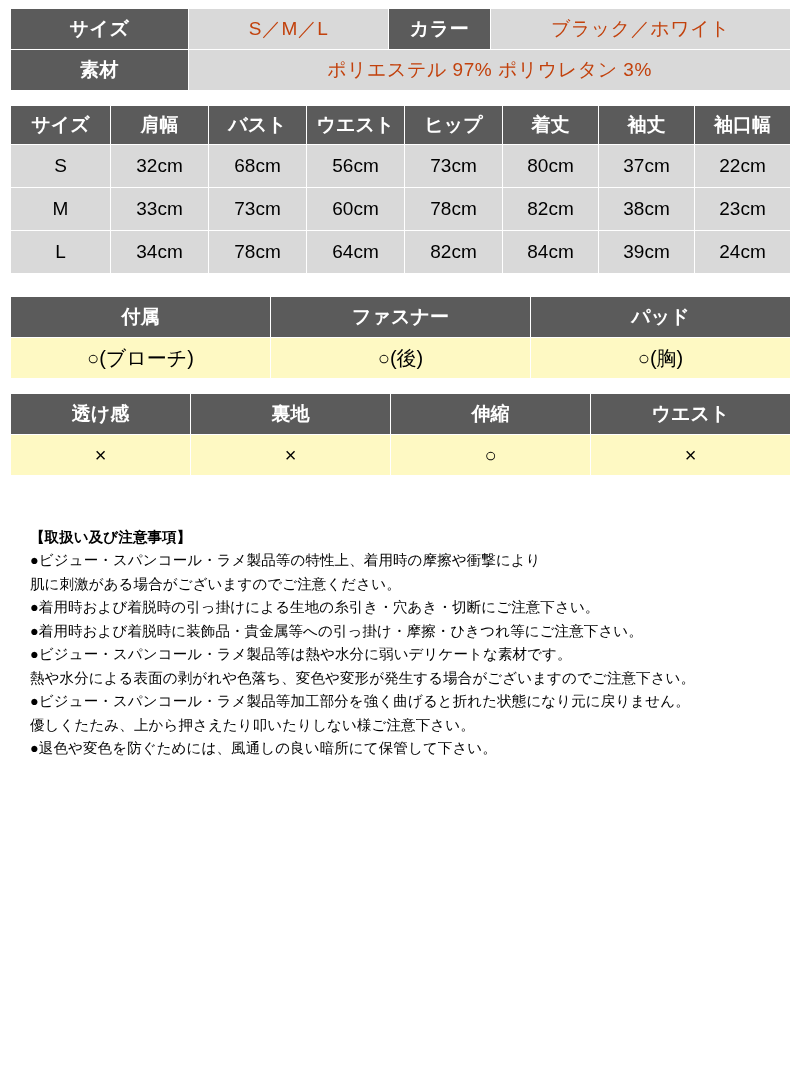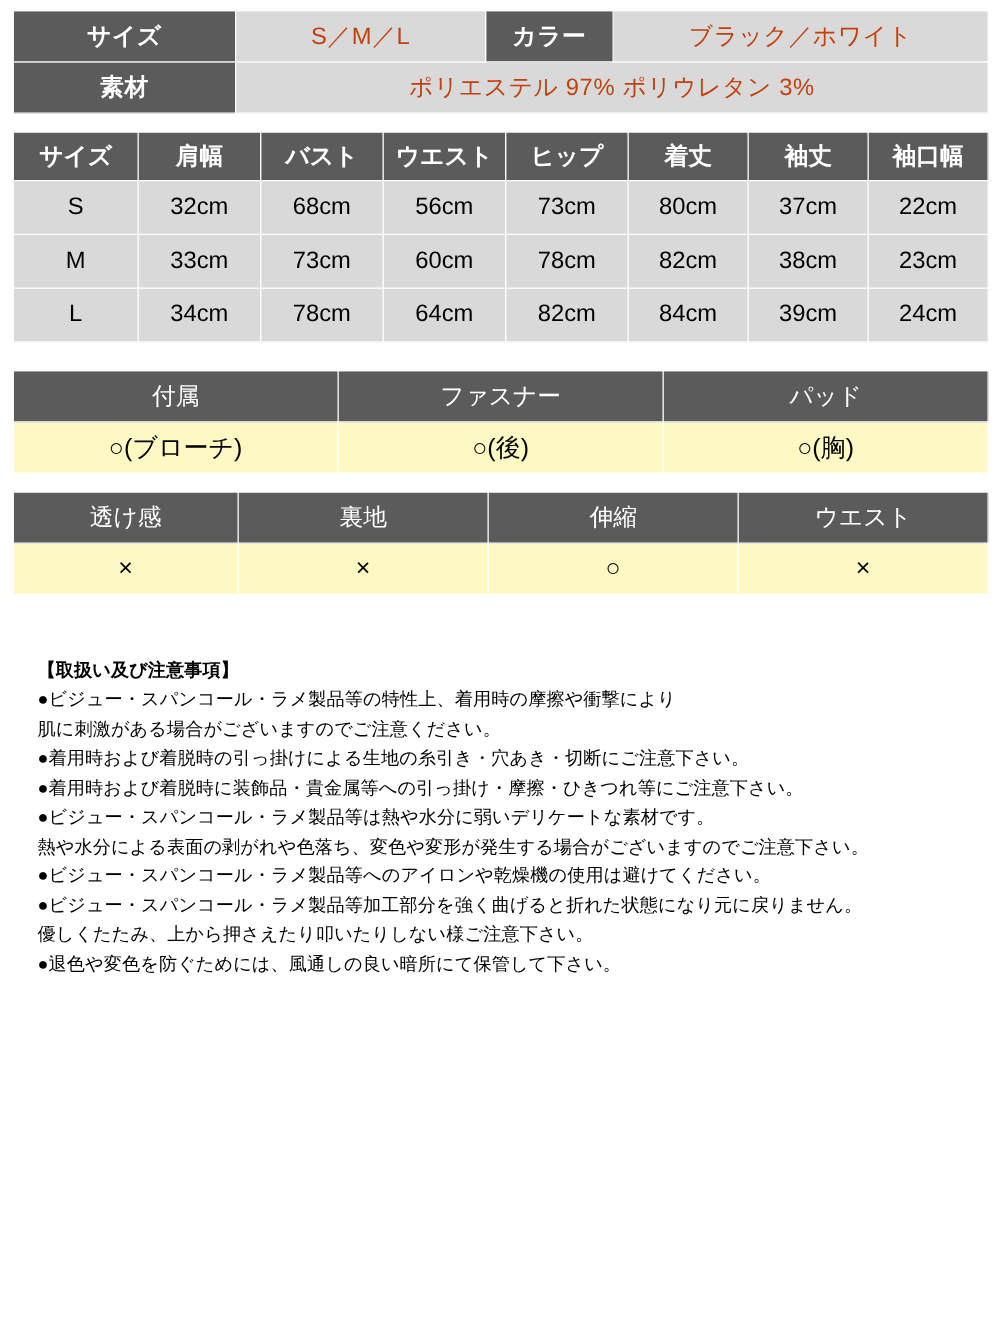--- a/index.html
+++ b/index.html
@@ -76,21 +76,21 @@
   .detail-table td {
     border: 1px solid #ffffff;
     height: 38px;
     text-align: center;
     vertical-align: middle;
     font-size: 19px;
   }
   .detail-table .hd {
     background: #5b5b5b;
     color: #ffffff;
-    font-weight: normal;
+    font-weight: bold;
   }
   .detail-table .val {
     background: #fef9c3;
     color: #000000;
   }
   .detail-table .val.mark {
     font-size: 20px;
   }
 
   
@@ -244,19 +244,18 @@
   <div class="gap-d"></div>
 
   <div class="notes">
     <p class="note-title">【取扱い及び注意事項】</p>
     <p>●ビジュー・スパンコール・ラメ製品等の特性上、着用時の摩擦や衝撃により</p>
     <p>肌に刺激がある場合がございますのでご注意ください。</p>
     <p>●着用時および着脱時の引っ掛けによる生地の糸引き・穴あき・切断にご注意下さい。</p>
     <p>●着用時および着脱時に装飾品・貴金属等への引っ掛け・摩擦・ひきつれ等にご注意下さい。</p>
     <p>●ビジュー・スパンコール・ラメ製品等は熱や水分に弱いデリケートな素材です。</p>
     <p>熱や水分による表面の剥がれや色落ち、変色や変形が発生する場合がございますのでご注意下さい。</p>
-    <p>●ビジュー・スパンコール・ラメ製品等へのアイロンや乾燥機の使用は避けてください。</p>
     <p>●ビジュー・スパンコール・ラメ製品等加工部分を強く曲げると折れた状態になり元に戻りません。</p>
     <p>優しくたたみ、上から押さえたり叩いたりしない様ご注意下さい。</p>
     <p>●退色や変色を防ぐためには、風通しの良い暗所にて保管して下さい。</p>
   </div>
 
 </div>
 
 </body></html>

